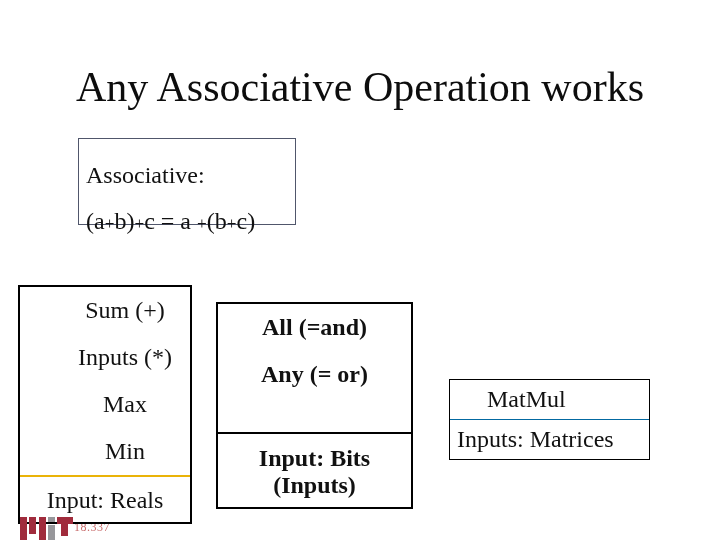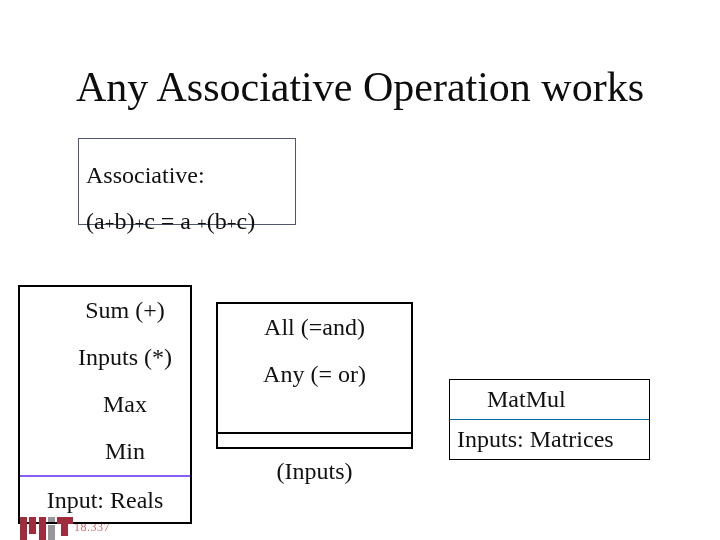--- a/index.html
+++ b/index.html
@@ -61,29 +61,29 @@
   #reals-box { left: 18px; top: 285px; width: 174px; height: 239px; }
   #reals-ops {
     display: flex;
     flex-direction: column;
     justify-content: space-around;
     height: 188px;
     text-align: center;
     padding-left: 40px;
   }
   #reals-input {
-    border-top: 2px solid #8b5cf6;
+    border-top: 2px solid #eab308;
     height: 47px;
     display: flex;
     align-items: center;
     justify-content: center;
   }
 
   
-  #bits-box { left: 216px; top: 302px; width: 197px; height: 147px; }
+  #bits-box { left: 216px; top: 302px; width: 197px; height: 207px; font-weight: bold; }
   #bits-ops {
     height: 128px;
     text-align: center;
   }
   #bits-ops .op-item { line-height: 47px; }
   #bits-input {
     border-top: 2px solid #000000;
     height: 75px;
     display: flex;
     flex-direction: column;
@@ -165,20 +165,21 @@
     </div>
     <div id="reals-input">Input: Reals</div>
   </div>
 
   <div class="op-box" id="bits-box">
     <div id="bits-ops">
       <div class="op-item">All (=and)</div>
       <div class="op-item">Any (= or)</div>
     </div>
     <div id="bits-input">
+      <div>Input: Bits</div>
       <div>(Inputs)</div>
     </div>
   </div>
 
   <div class="op-box" id="matmul-box">
     <div id="matmul-op">MatMul</div>
     <div id="matmul-input">Inputs: Matrices</div>
   </div>
 
   <div class="mit-logo">

